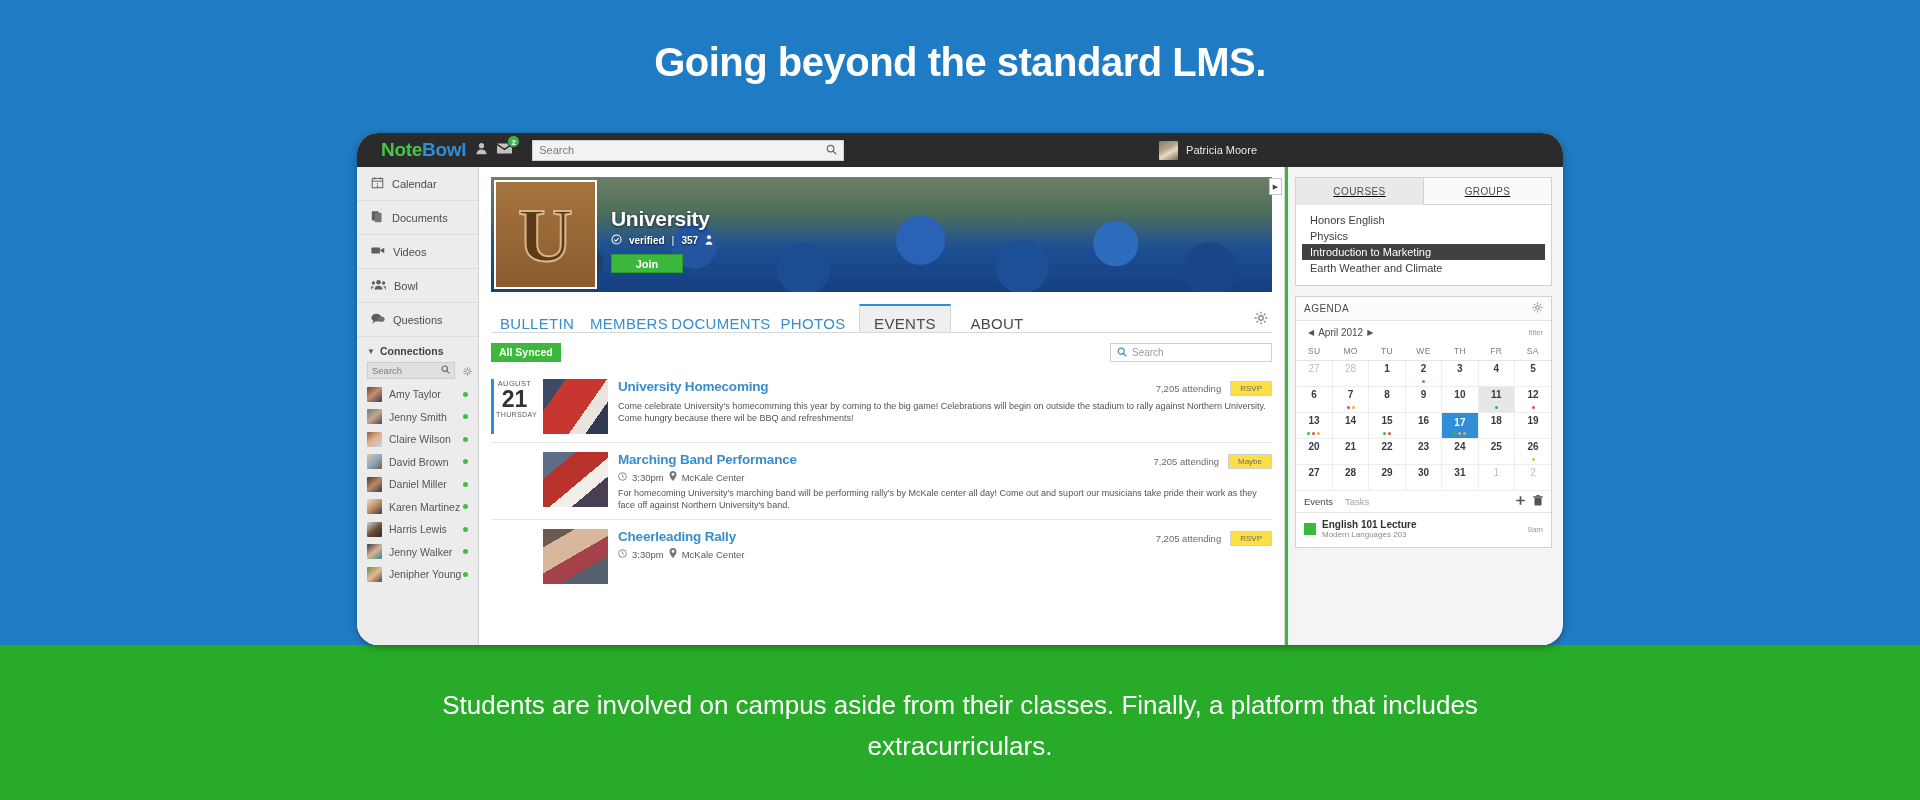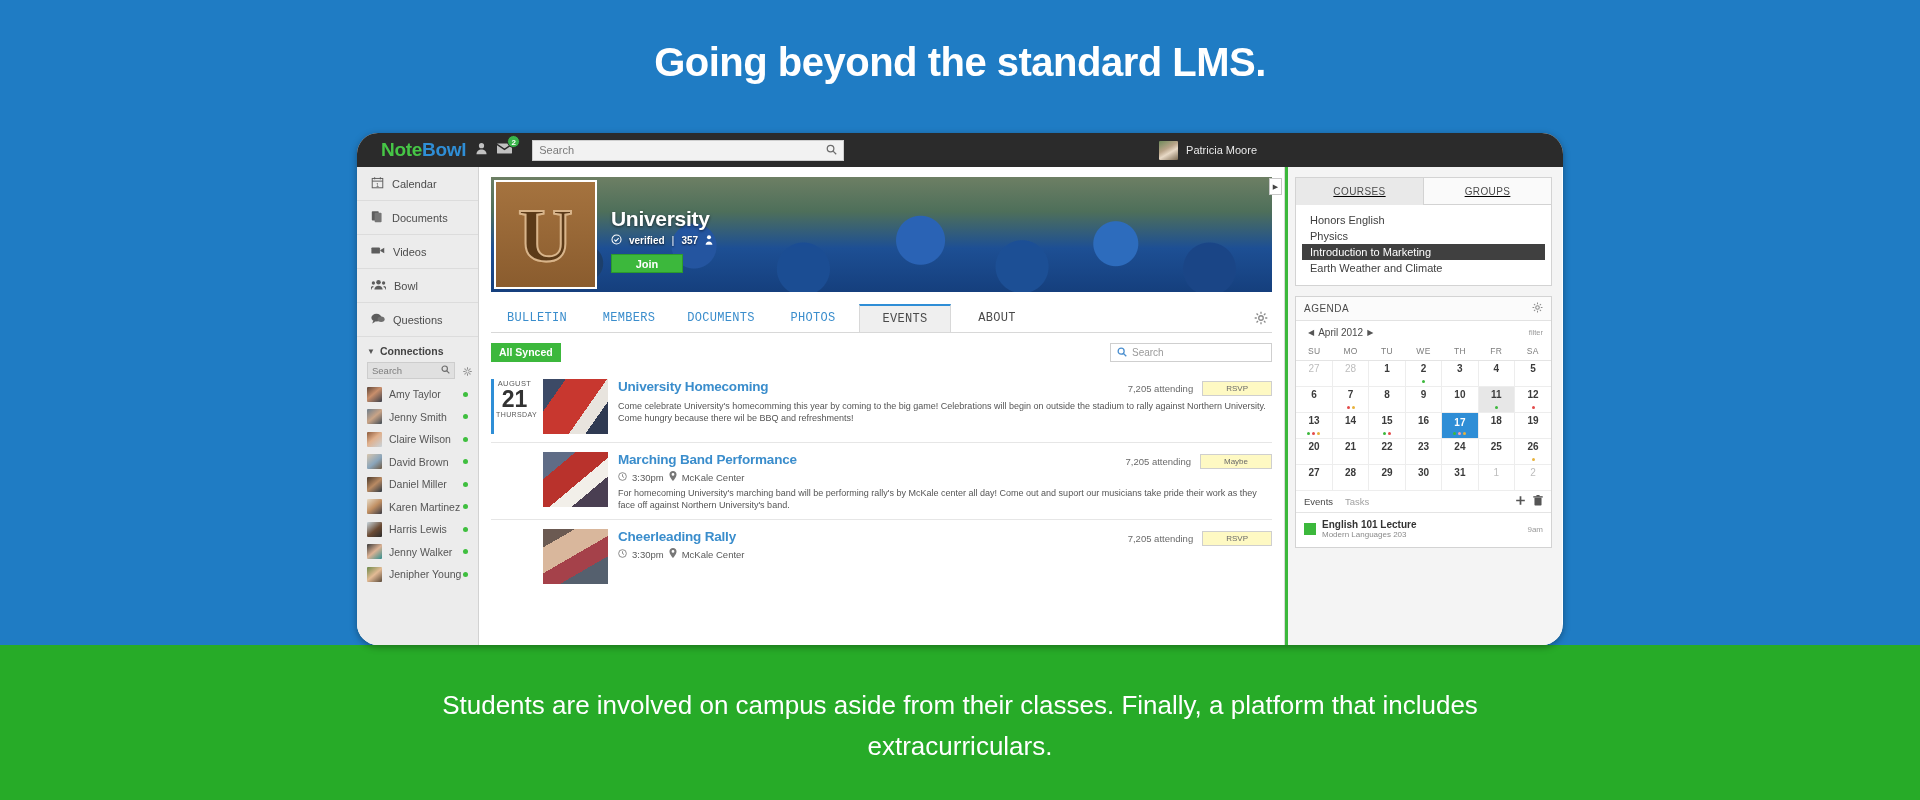--- a/index.html
+++ b/index.html
@@ -142,22 +142,22 @@
     border:1px solid #2c9b2c; color:#fff; font-size:11px; font-weight:700;
     display:flex; align-items:center; justify-content:center;
   }
 
   
   .tabs {
     margin:12px 12px 0 12px; height:29px; display:flex;
     border-bottom:1px solid #d8d8d8; position:relative;
   }
   .tab {
-    width:92px; display:flex; align-items:center; justify-content:center;
-    font-size:12px; color:#3a8dcc; letter-spacing:.3px;font-family:Liberation Mono, monospace;
+    width:92px; display:flex; align-items:flex-end; justify-content:center;
+    font-size:15px; color:#3a8dcc; letter-spacing:.3px;
   }
   .tab.active {
     background:#efefef; color:#4a4a4a; border-top:2px solid #2f8ed6;
     border-left:1px solid #d8d8d8; border-right:1px solid #d8d8d8;
   }
   .tab.plain { color:#4a4a4a; }
   .tab-gear { margin-left:auto; display:flex; align-items:center; padding-right:4px; color:#8a8a8a; font-size:13px;}
 
   .toolrow { margin:9px 12px 0 12px; height:21px; display:flex; align-items:center; }
   .sync-btn {
@@ -181,22 +181,22 @@
   .ev-date .mon { font-size:7.5px; color:#5a5a5a; letter-spacing:.4px; }
   .ev-date .day { font-size:23px; font-weight:700; color:#333; line-height:23px; }
   .ev-date .dow { font-size:7px; color:#5a5a5a; letter-spacing:.4px; }
   .ev-thumb { width:65px; height:55px; flex:none; }
   .ev-main { flex:1; min-width:0; }
   .ev-head { display:flex; align-items:flex-start; }
   .ev-title { font-size:13.5px; color:#3a8dcc; font-weight:700; letter-spacing:-.2px;}
   .ev-right { margin-left:auto; display:flex; align-items:center; gap:9px; padding-top:2px;}
   .ev-attend { font-size:9.5px; color:#6a6a6a; }
   .ev-rsvp {
-    border:1px solid #cfcfcf; background:#fef9c3; font-size:8px; color:#6a6a6a;
-    padding:2px 23px;
+    border:1px solid #cfcfcf; background:#fde047; font-size:8px; color:#6a6a6a;
+    padding:2px 9px;
     text-align:right;
   }
   .ev-sub { display:flex; align-items:center; gap:5px; margin-top:2px; font-size:9.5px; color:#5a5a5a; }
   .ev-sub .ic { color:#777; font-size:9px; }
   .ev-desc { margin-top:4px; font-size:9px; color:#555; line-height:12px; }
 
   
   .right { width:278px; background:#f4f4f4; border-left:1px solid #d8d8d8; position:relative;}
   .collapse-btn {
     position:absolute; left:-16px; top:11px; width:13px; height:17px;

